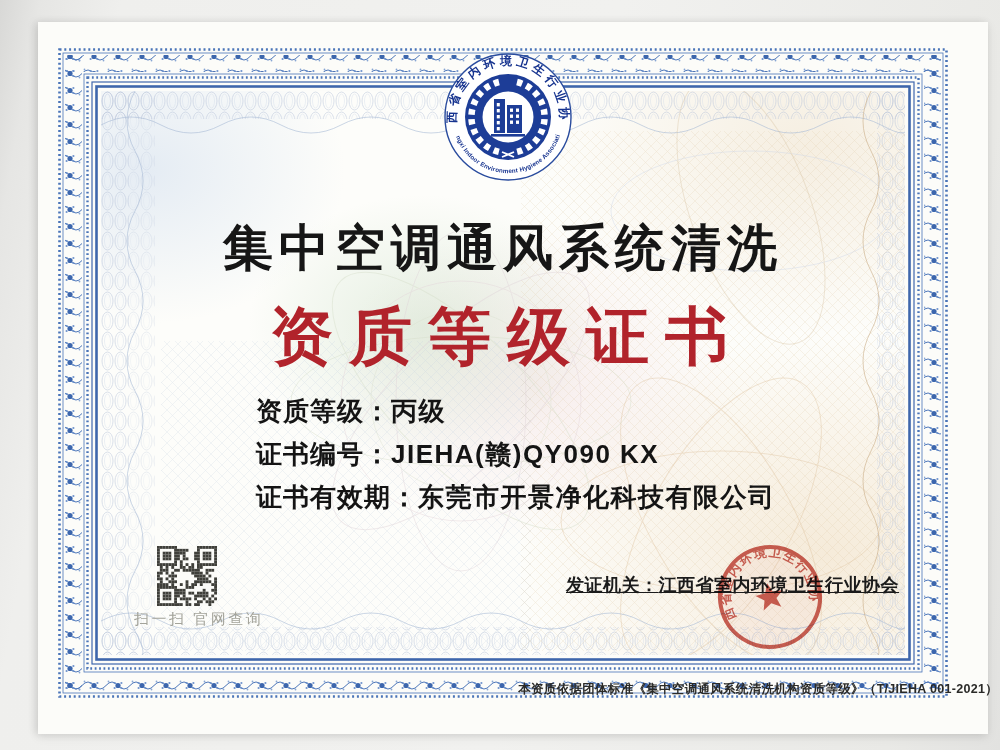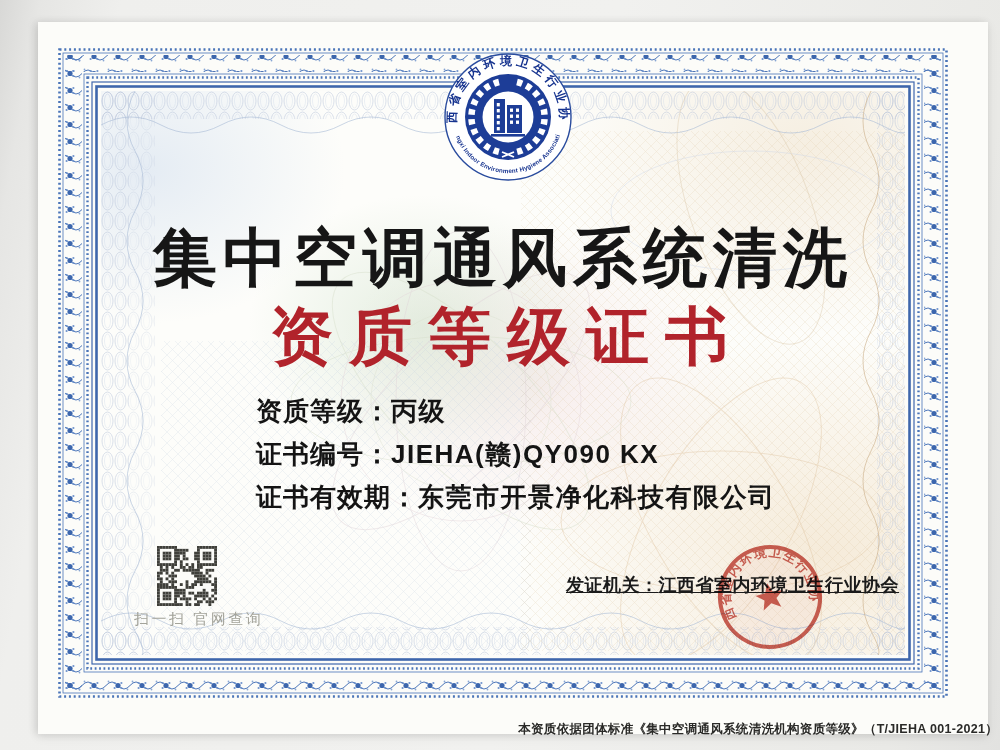--- a/index.html
+++ b/index.html
@@ -25,21 +25,21 @@
       radial-gradient(ellipse 290px 230px at 54% 52%, rgba(236,206,211,.32), transparent 70%),
       radial-gradient(ellipse 420px 300px at 90% 82%, rgba(228,193,142,.30), transparent 72%),
       radial-gradient(ellipse 360px 260px at 88% 10%, rgba(224,196,153,.26), transparent 72%),
       radial-gradient(ellipse 280px 220px at 6% 14%, rgba(173,197,229,.30), transparent 70%),
       #fdfdfa;
   }
   .guilloche { position:absolute; left:0; top:0; width:804px; height:564px; }
   .emblem-svg { position:absolute; left:406px; top:31px; width:128px; height:128px; z-index:6; }
   .title-main {
     position:absolute; left:20px; top:193px; width:890px; z-index:3;
-    text-align:center; font-size:64px; font-weight:900; color:#161616;
+    text-align:center; font-size:50px; font-weight:900; color:#161616;
     letter-spacing:6px; white-space:nowrap;
   }
   .title-sub {
     position:absolute; left:16px; top:272px; width:890px; z-index:3;
     text-align:center; font-family:"Liberation Serif", serif;
     font-size:63px; font-weight:900; color:#b1232b;
     letter-spacing:16px; text-indent:16px; white-space:nowrap;
   }
   .fields {
     position:absolute; left:198px; top:368px; z-index:3;
@@ -54,21 +54,21 @@
   .issuer {
     position:absolute; left:528px; top:551px; z-index:3;
   }
   .issuer-line { font-size:18px; font-weight:700; color:#1b1b1b; line-height:25px; white-space:nowrap; letter-spacing:.5px;text-decoration:underline; }
   .stamp-svg {
     position:absolute; left:670px; top:513px; width:124px; height:124px; z-index:7;
     mix-blend-mode:multiply; opacity:.85;
   }
   .footer-note {
     position:absolute; right:2px; top:681px; width:520px; z-index:3;
-    text-align:right; font-size:12.5px; font-weight:600; color:#2a2a28; letter-spacing:.3px; white-space:nowrap;margin-top:40px;
+    text-align:right; font-size:12.5px; font-weight:600; color:#2a2a28; letter-spacing:.3px; white-space:nowrap;
   }
 </style>
 </head>
 <body>
 
 <div class="photo">
   <div class="paper">
 
     <svg class="frame-svg" viewBox="0 0 890 650">
       <defs>

